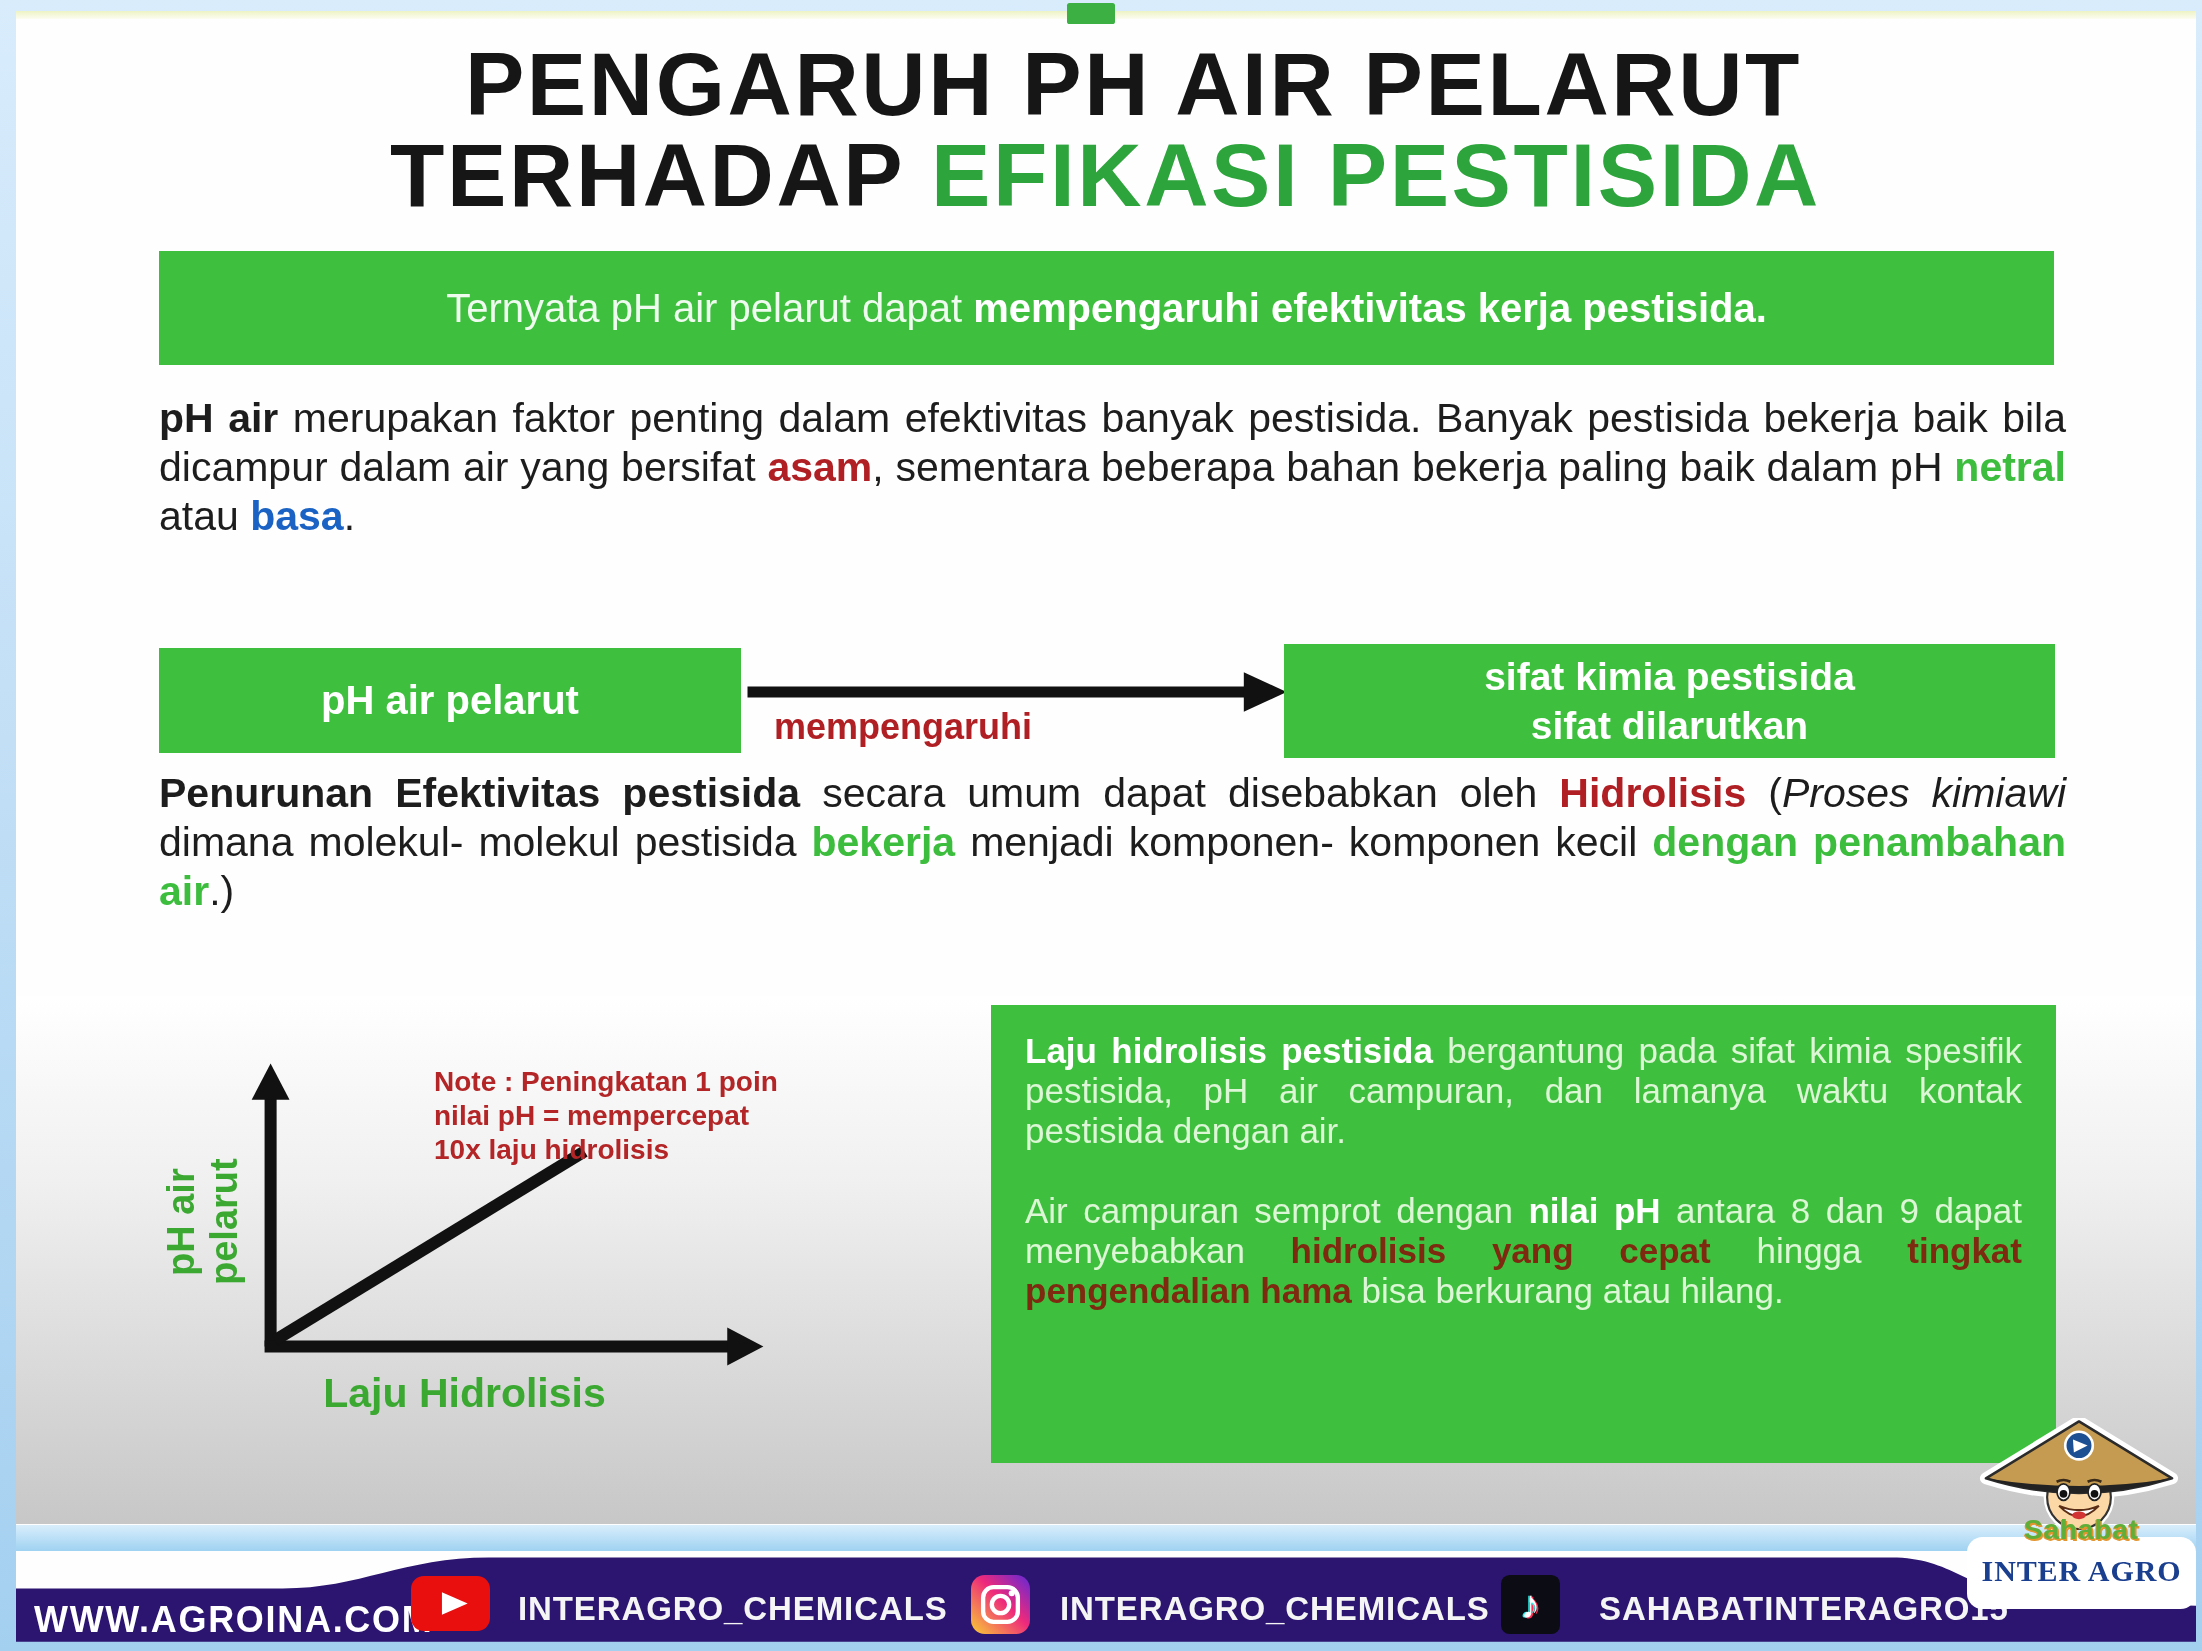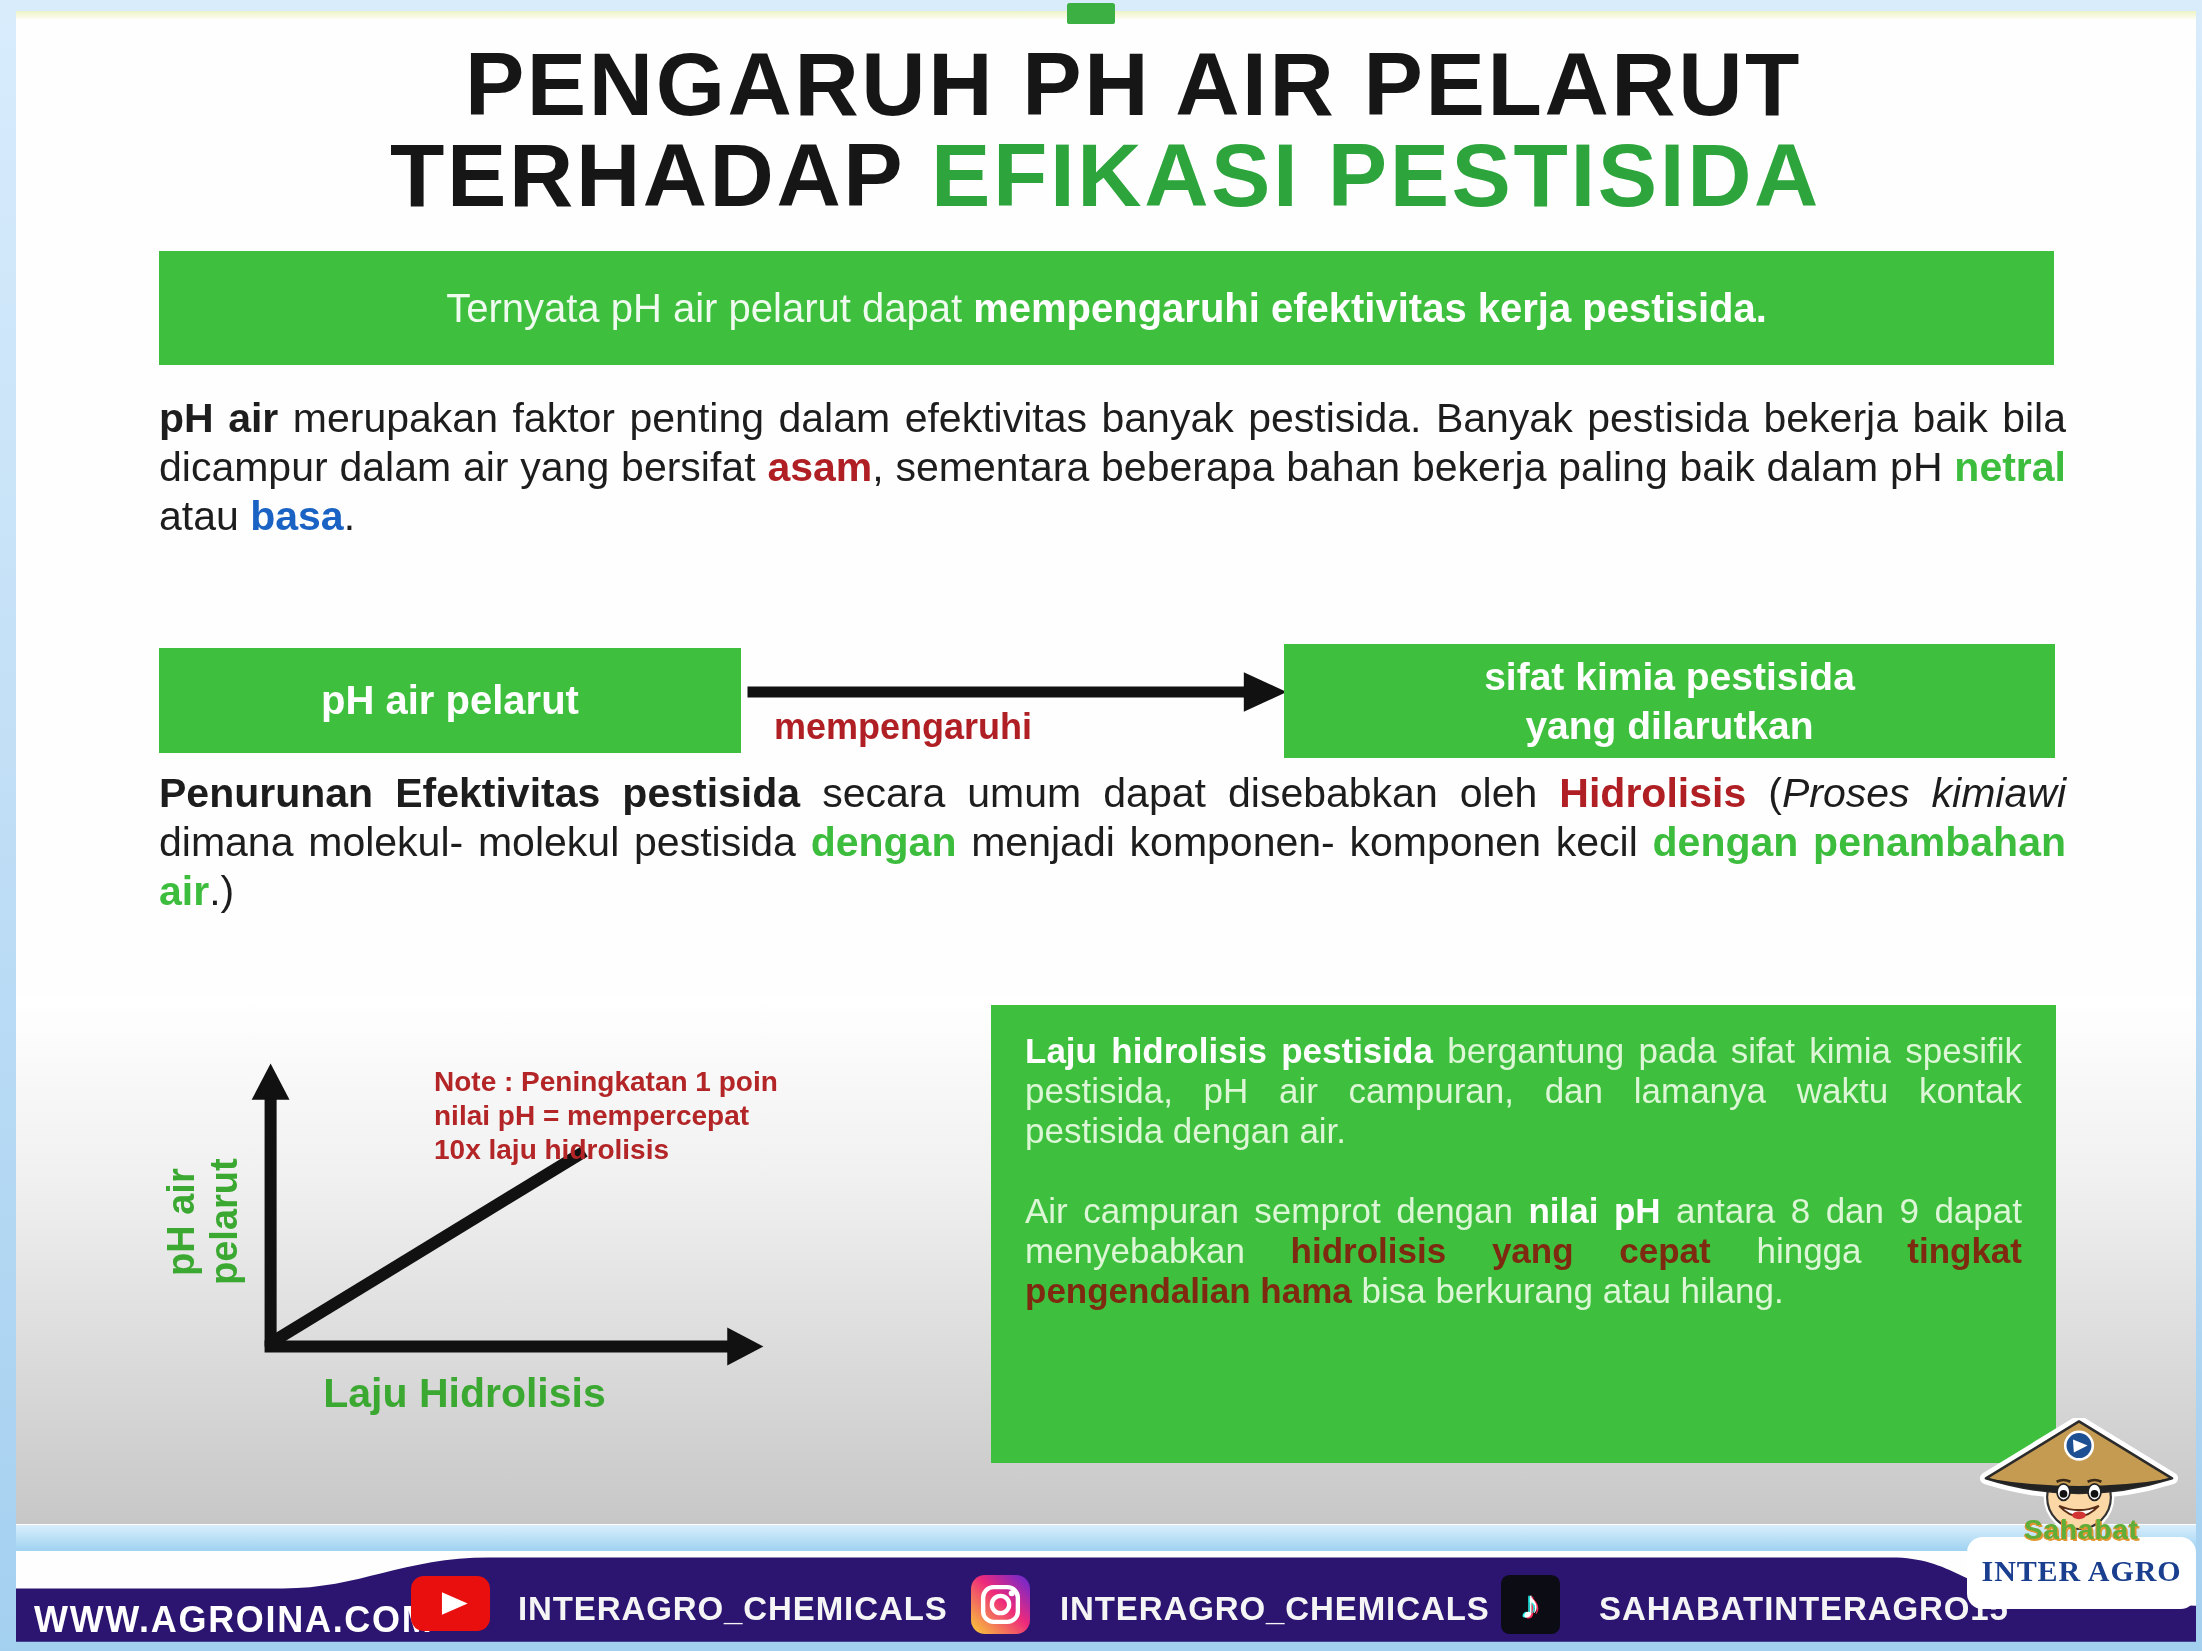--- a/index.html
+++ b/index.html
@@ -98,25 +98,25 @@
   <div class="abs flow-box" id="flow-left">
     <span>pH air pelarut</span>
   </div>
   <svg class="abs" id="flow-arrow" width="551" height="60" viewBox="0 0 640 70">
     <line x1="5" y1="35" x2="588" y2="35" stroke="#111111" stroke-width="13"></line>
     <polygon points="584,12 634,35 584,58" fill="#111111"></polygon>
   </svg>
   <div class="abs" id="flow-label">mempengaruhi</div>
   <div class="abs flow-box" id="flow-right">
     <span>sifat kimia pestisida</span>
-    <span>yang dilarutkan</span>
+    <span>sifat dilarutkan</span>
   </div>
 
   <div class="abs para" id="para2">
-    <b>Penurunan Efektivitas pestisida</b><span> secara umum dapat disebabkan oleh </span><span class="red-word">Hidrolisis</span><span> (</span><i>Proses kimiawi</i><span> dimana molekul- molekul pestisida </span><span class="green-word">dengan</span><span> menjadi komponen- komponen kecil </span><span class="green-word">dengan penambahan air</span><span>.)</span>
+    <b>Penurunan Efektivitas pestisida</b><span> secara umum dapat disebabkan oleh </span><span class="red-word">Hidrolisis</span><span> (</span><i>Proses kimiawi</i><span> dimana molekul- molekul pestisida </span><span class="green-word">bekerja</span><span> menjadi komponen- komponen kecil </span><span class="green-word">dengan penambahan air</span><span>.)</span>
   </div>
 
   <div class="abs" id="gray-band"></div>
 
   <svg class="abs" id="chart" width="671" height="387" viewBox="0 0 780 450">
     <line x1="175" y1="80" x2="175" y2="375" stroke="#111111" stroke-width="14"></line>
     <polygon points="153,88 175,46 197,88" fill="#111111"></polygon>
     <line x1="168" y1="375" x2="712" y2="375" stroke="#111111" stroke-width="14"></line>
     <polygon points="706,353 748,375 706,397" fill="#111111"></polygon>
     <line x1="180" y1="368" x2="540" y2="148" stroke="#111111" stroke-width="14"></line>

